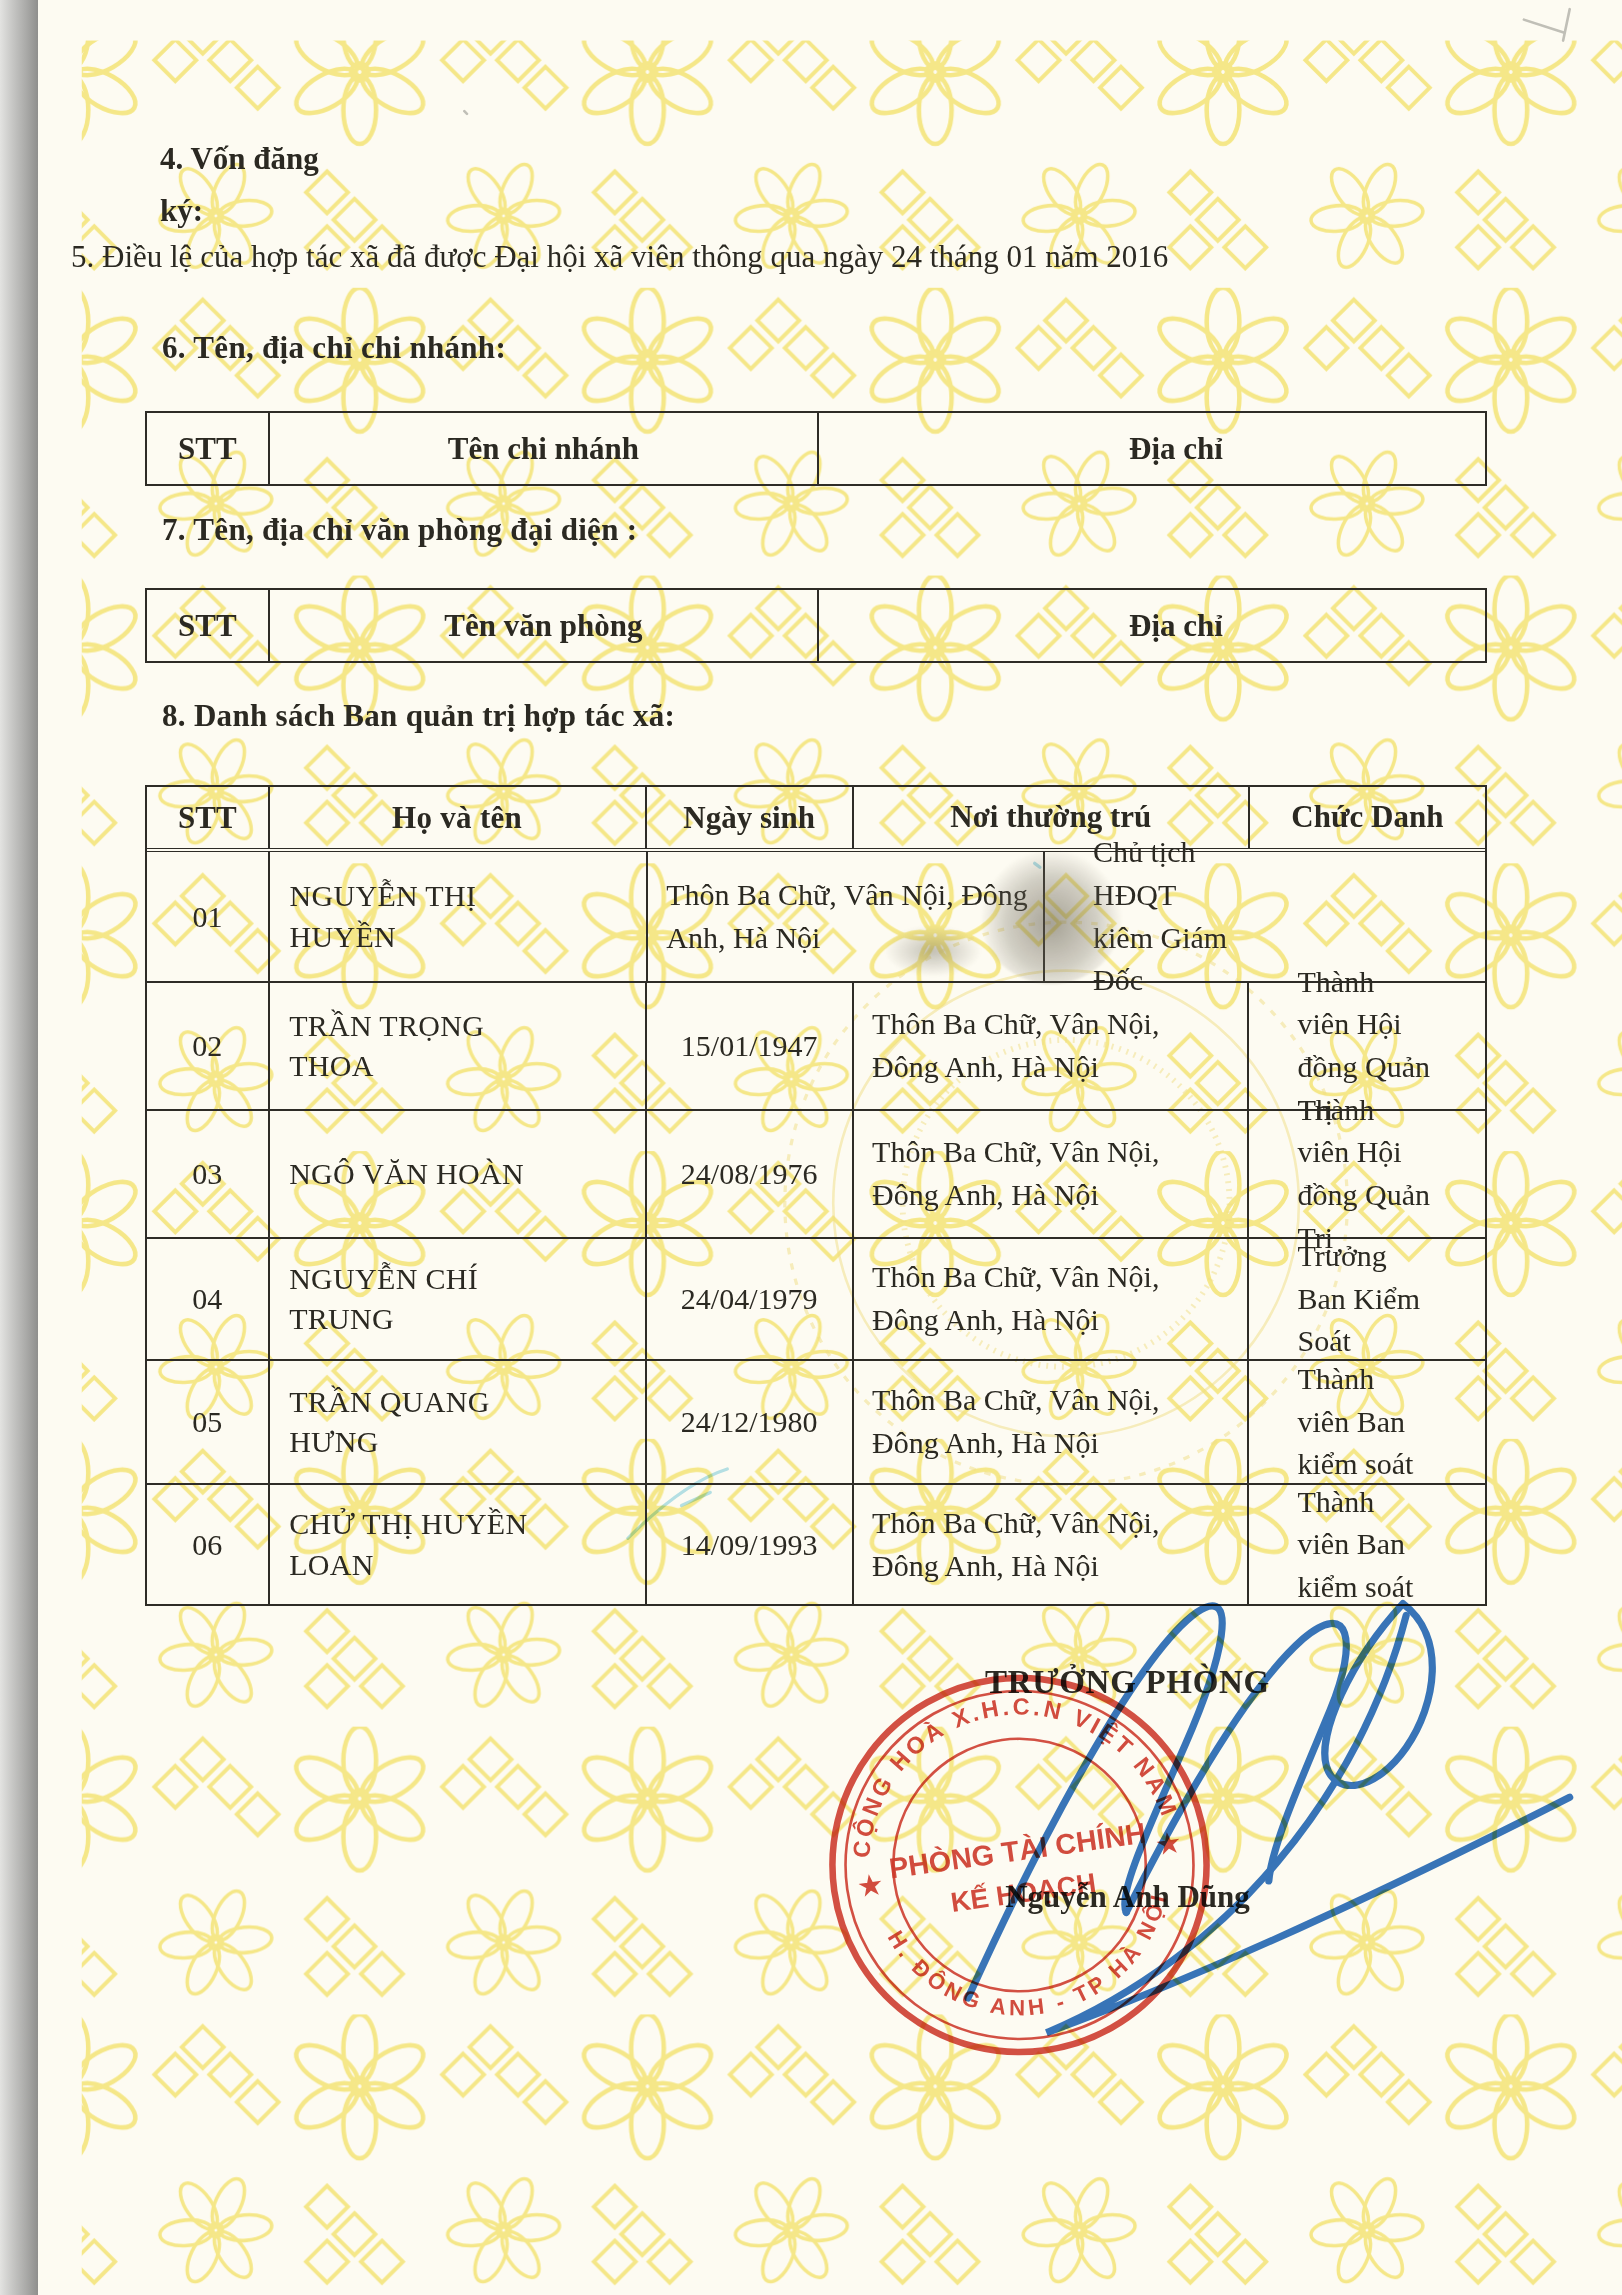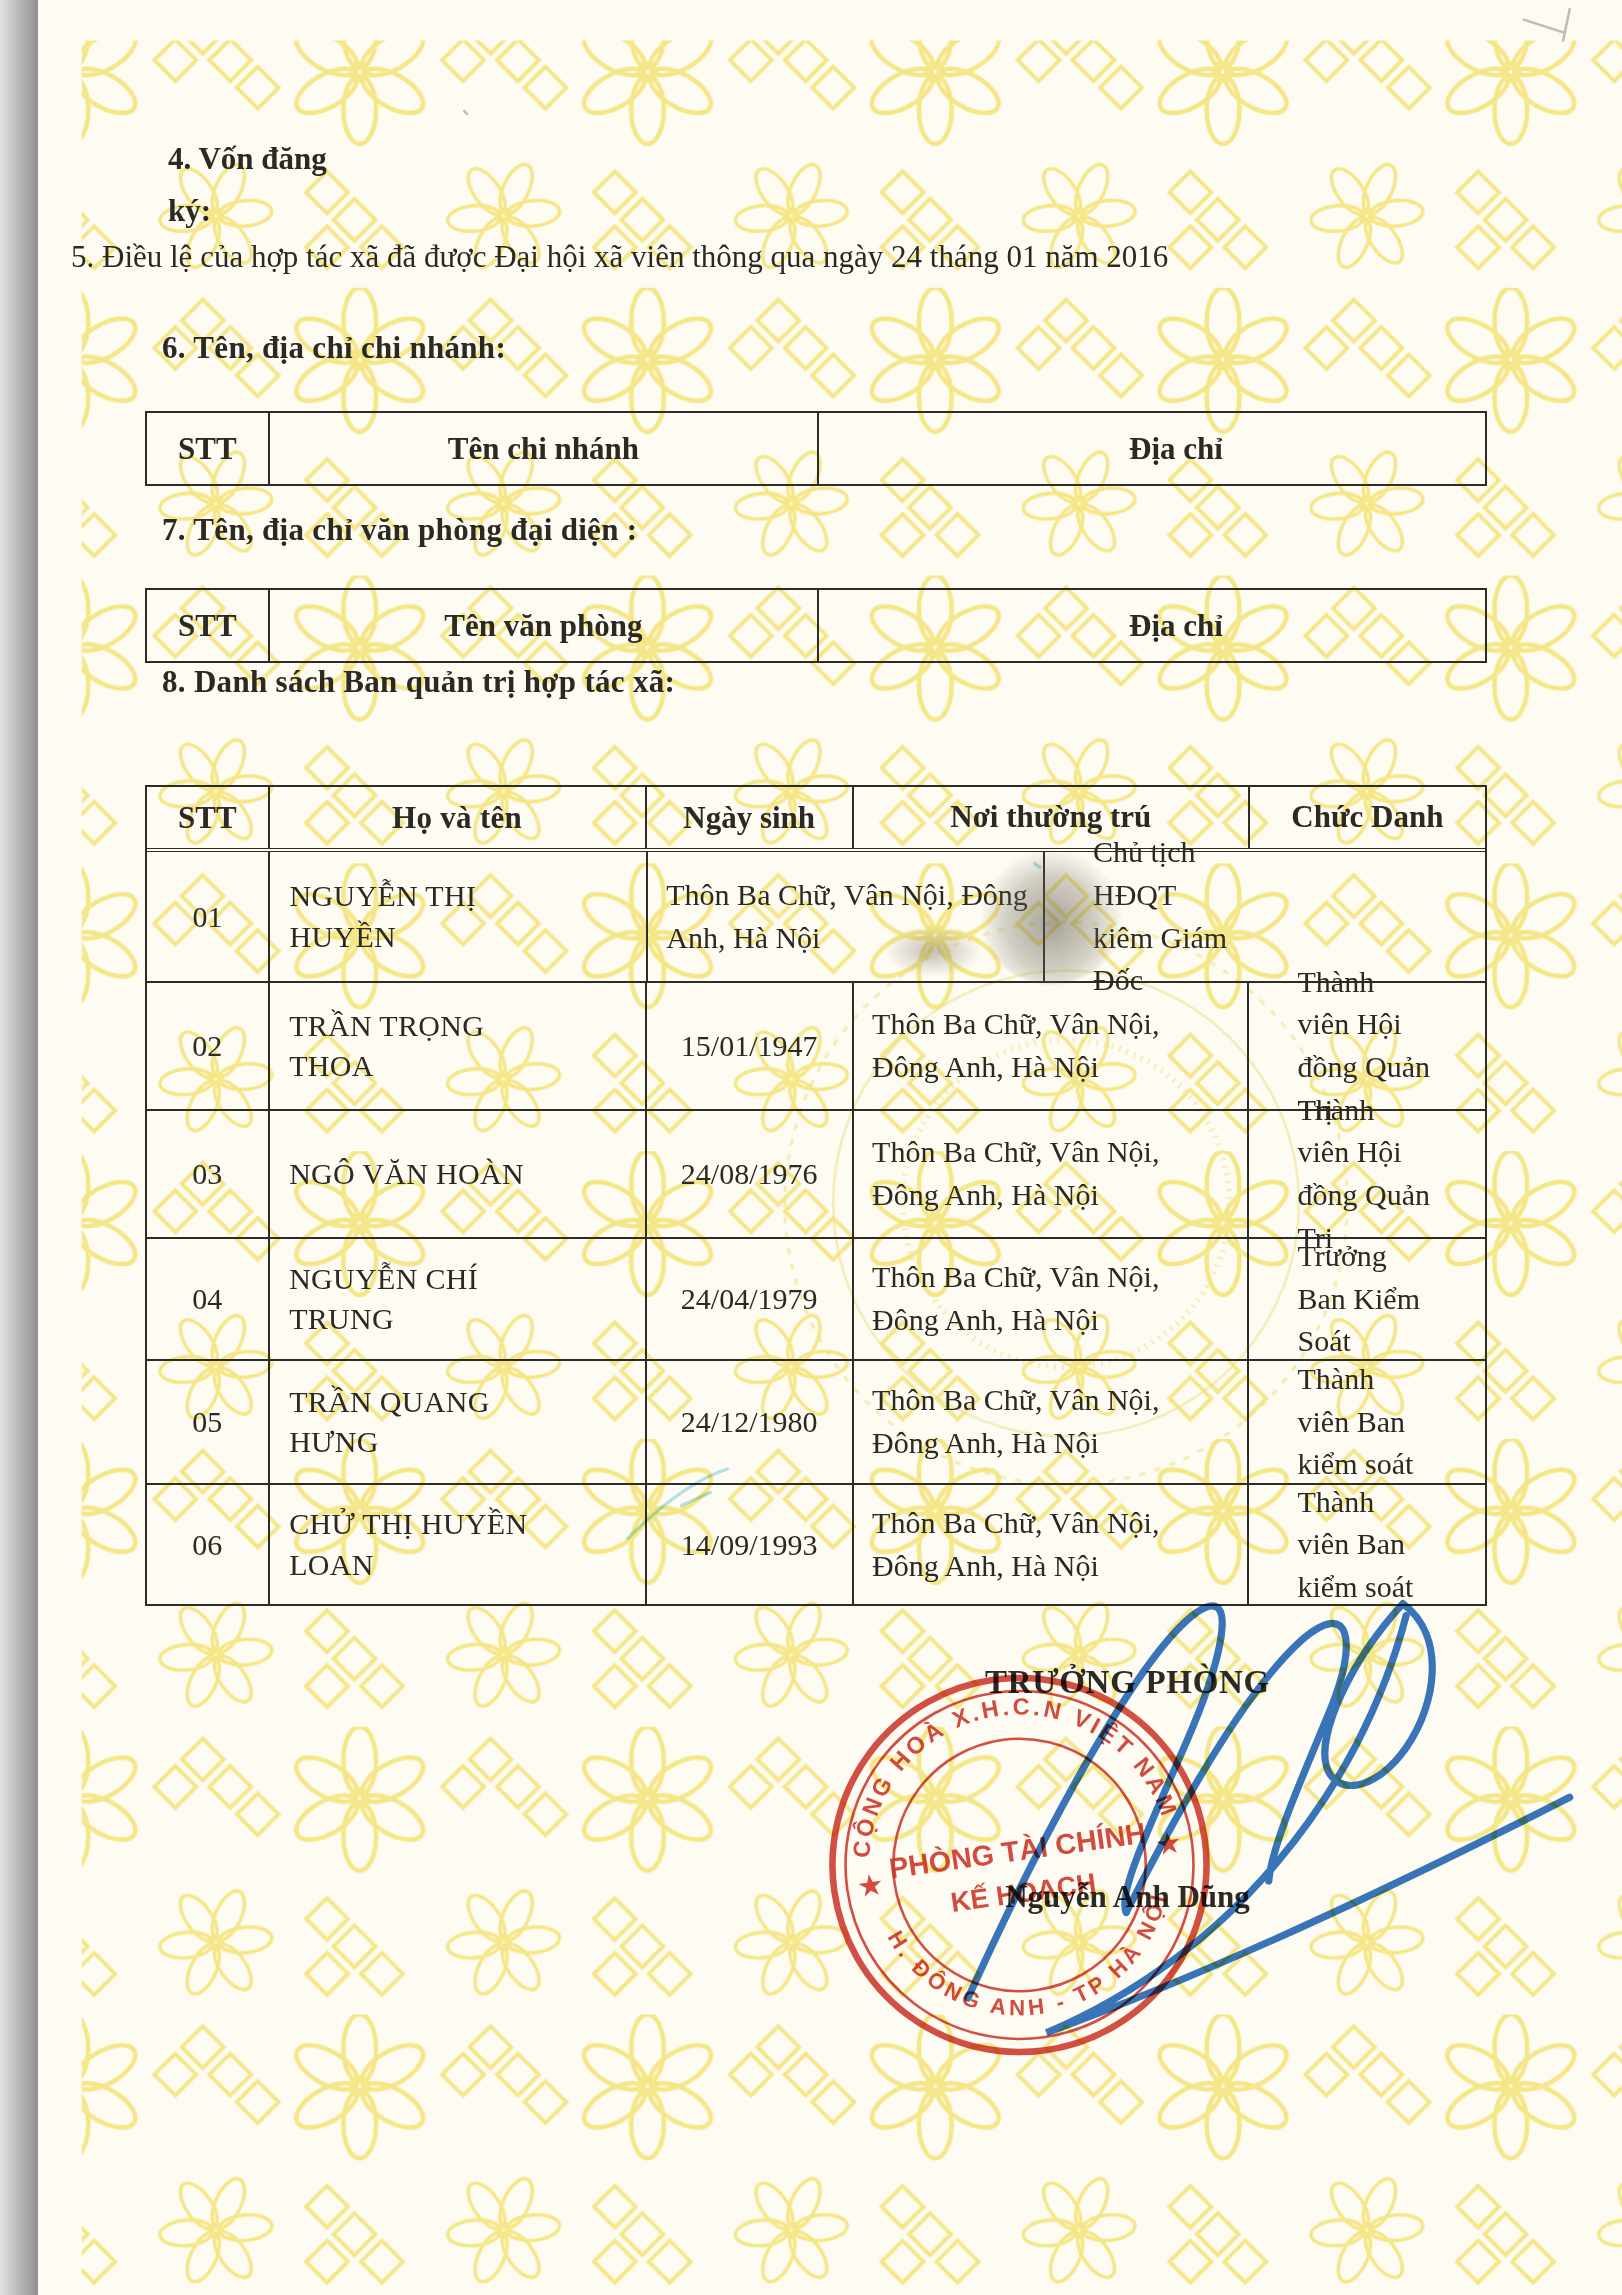--- a/index.html
+++ b/index.html
@@ -24,21 +24,21 @@
   }
   .paper{
     position:absolute;left:38px;top:0;right:0;bottom:0;
     background:var(--paper);
   }
   .bgsvg{position:absolute;left:0;top:0;width:1622px;height:2295px;pointer-events:none;}
   .abs{position:absolute;}
   .heading{font-size:31px;font-weight:bold;letter-spacing:0.3px;}
 
   
-  .item4{left:168px;top:133px;display:flex;font-size:31px;line-height:52px;}
+  .item4{left:160px;top:133px;display:flex;font-size:31px;line-height:52px;}
   .item4 .lbl{width:276px;font-weight:bold;}
   .item4 .val-num{letter-spacing:0.7px;}
   .item4 .val-words{font-style:italic;font-size:30px;}
 
   
   .item5{left:71px;top:233px;width:1256px;font-size:31px;line-height:1.55;}
 
   
   .tbl{border:2.6px solid var(--line);background:transparent;}
   .trow{display:flex;align-items:stretch;}
@@ -153,21 +153,21 @@
 
 <div class="abs heading" style="left:162px;top:512px;">7. Tên, địa chỉ văn phòng đại diện :</div>
 <div class="abs tbl t-small" style="top:588px;">
   <div class="trow thead">
     <div class="c-stt">STT</div>
     <div class="c-name6">Tên văn phòng</div>
     <div class="c-addr6">Địa chỉ</div>
   </div>
 </div>
 
-<div class="abs heading" style="left:162px;top:664px;">8. Danh sách Ban quản trị hợp tác xã:</div>
+<div class="abs heading" style="left:162px;top:698px;">8. Danh sách Ban quản trị hợp tác xã:</div>
 <div class="abs tbl t3">
   <div class="trow thead">
     <div class="col1">STT</div>
     <div class="col2">Họ và tên</div>
     <div class="col3">Ngày sinh</div>
     <div class="col4">Nơi thường trú</div>
     <div class="col5">Chức Danh</div>
   </div>
   <div class="trow drow" style="height:131px;">
     <div class="col1">01</div>

